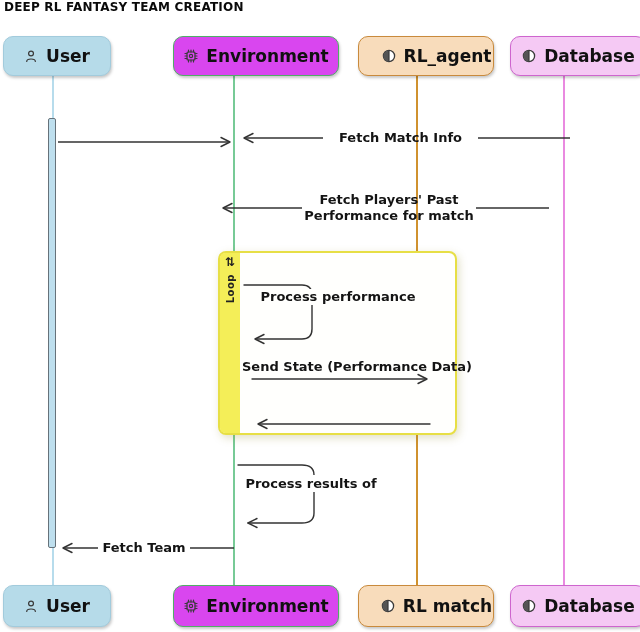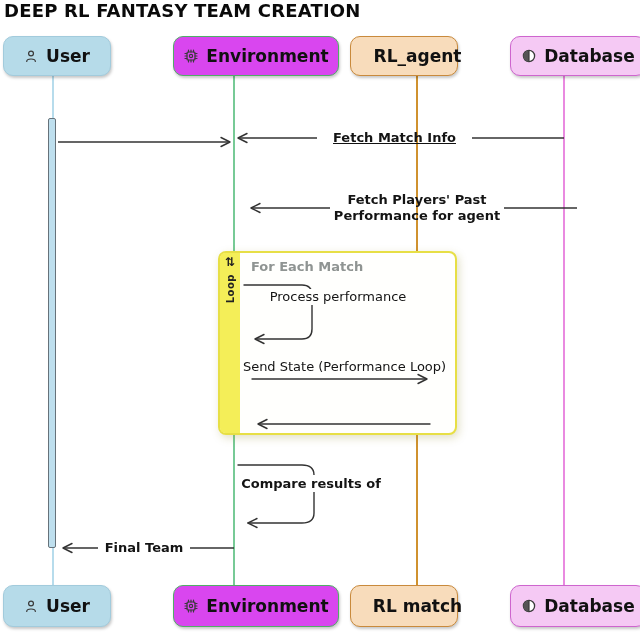--- a/index.html
+++ b/index.html
@@ -1,40 +1,40 @@
 <!DOCTYPE html>
 <html><head>
 <meta charset="utf-8">
 <style>
   html,body{margin:0;padding:0;background:#fff;}
   .canvas{
     position:relative;width:640px;height:632px;background:#ffffff;
     font-family:"DejaVu Sans","Liberation Sans",sans-serif;overflow:hidden;color:#111;
   }
   .title{
-    position:absolute;left:4px;top:0px;font-size:18px;font-weight:bold;
+    position:absolute;left:4px;top:0px;font-size:12px;font-weight:bold;
     color:#0a0a0a;letter-spacing:.2px;white-space:nowrap;
   }
   
   .lifeline{position:absolute;top:76px;width:2px;height:509px;}
   .ll-user{left:52px;background:#b7dcec;}
   .ll-env{left:233px;background:#77ca96;}
   .ll-agent{left:416px;background:#d0922f;}
   .ll-db{left:563px;background:#e98ae0;}
   
   .actor{
     position:absolute;height:40px;border-radius:10px;display:flex;align-items:center;
     justify-content:center;gap:7px;font-size:17px;font-weight:bold;
     box-shadow:1px 2px 3px rgba(0,0,0,.22);box-sizing:border-box;white-space:nowrap;
   }
   .row-top{top:36px;}
   .row-bottom{top:585px;height:42px;}
   .act-user{left:3px;width:108px;background:#b6dbe9;border:1px solid #a2cbdc;}
   .act-env{left:173px;width:166px;background:#d946ef;border:1.5px solid #51ad67;}
-  .act-agent{left:350px;width:108px;background:#f8dcbb;border:1.5px solid #c98a3c;padding-left:20px;}
+  .act-agent{left:358px;width:136px;background:#f8dcbb;border:1.5px solid #c98a3c;padding-left:20px;}
   .act-db{left:510px;width:136px;background:#f5c9f4;border:1.5px solid #ce65ce;}
   .actor svg{display:block;}
   
   .activation{
     position:absolute;left:48px;top:118px;width:8px;height:430px;background:#bedfee;
     border:1.2px solid #66727a;border-radius:2px;box-sizing:border-box;
   }
   
   .msg{position:absolute;display:flex;align-items:center;}
   .msg svg{display:block;flex:0 0 auto;}
@@ -56,21 +56,21 @@
   .loop-icon{font-size:12px;font-weight:bold;margin-top:2px;color:#222;}
   .loop-word{
     font-size:10px;font-weight:bold;margin-top:5px;color:#222;letter-spacing:.5px;
     writing-mode:vertical-rl;transform:rotate(180deg);
   }
   .loop-header{
     position:absolute;left:31px;top:6px;font-size:13px;font-weight:bold;color:#8f9492;white-space:nowrap;
   }
   .abs{position:absolute;}
   .inloop-label{
-    font-size:13px;font-weight:normal;text-align:center;line-height:16px;
+    font-size:13px;font-weight:bold;text-align:center;line-height:16px;
     background:#fffffd;color:#141414;white-space:nowrap;
   }
   .selfmsg-label{
     font-size:13px;font-weight:bold;text-align:center;line-height:17px;
     background:#ffffff;color:#141414;white-space:nowrap;
   }
 </style>
 </head>
 <body>
 
@@ -122,86 +122,85 @@
       <line x1="8" y1="2.4" x2="8" y2="13.6" stroke="#3a3a3a" stroke-width="1.2"></line>
     </svg>
     <span>Database</span>
   </div>
 
   <svg class="abs" style="left:58px;top:135px;" width="177" height="14">
     <line class="arrow-stroke" x1="0" y1="7" x2="171" y2="7"></line>
     <polyline class="arrow-stroke" points="163,2.5 172,7 163,11.5"></polyline>
   </svg>
 
-  <div class="msg" style="left:237px;top:127px;width:327px;height:22px;text-decoration:underline;">
+  <div class="msg" style="left:243px;top:127px;width:327px;height:22px;">
     <svg width="80" height="14">
       <polyline class="arrow-stroke" points="10,2.5 1,7 10,11.5"></polyline>
       <line class="arrow-stroke" x1="2" y1="7" x2="80" y2="7"></line>
     </svg>
     <div class="msg-label">Fetch Match Info</div>
     <svg width="92" height="14">
       <line class="arrow-stroke" x1="0" y1="7" x2="92" y2="7"></line>
     </svg>
   </div>
 
-  <div class="msg" style="left:250px;top:187px;width:327px;height:42px;">
+  <div class="msg" style="left:222px;top:187px;width:327px;height:42px;">
     <svg width="80" height="14">
       <polyline class="arrow-stroke" points="10,2.5 1,7 10,11.5"></polyline>
       <line class="arrow-stroke" x1="2" y1="7" x2="80" y2="7"></line>
     </svg>
     <div class="msg-label">
       <div>Fetch Players' Past</div>
-      <div>Performance for agent</div>
+      <div>Performance for match</div>
     </div>
     <svg width="73" height="14">
       <line class="arrow-stroke" x1="0" y1="7" x2="73" y2="7"></line>
     </svg>
   </div>
 
   <div class="loop-box">
     <div class="loop-tab">
       <div class="loop-icon">⇅</div>
       <div class="loop-word">Loop</div>
     </div>
-    <div class="loop-header">For Each Match</div>
 
     <svg class="abs" style="left:20px;top:24px;" width="104" height="72">
       <path class="arrow-stroke" d="M4 8 H62 Q72 8 72 18 V52 Q72 62 62 62 H16"></path>
       <polyline class="arrow-stroke" points="24,57.5 15,62 24,66.5"></polyline>
     </svg>
     <div class="abs inloop-label" style="left:38px;top:36px;width:160px;">
       <div>Process performance</div>
     </div>
 
-    <div class="abs inloop-label" style="left:22px;top:106px;width:205px;">Send State (Performance Loop)</div>
+    <div class="abs inloop-label" style="left:22px;top:106px;width:205px;">Send State (Performance Data)</div>
     <svg class="abs" style="left:30px;top:120px;" width="182" height="13">
       <line class="arrow-stroke" x1="2" y1="6" x2="176" y2="6"></line>
       <polyline class="arrow-stroke" points="168,1.5 177,6 168,10.5"></polyline>
     </svg>
 
     <svg class="abs" style="left:36px;top:165px;" width="176" height="13">
       <polyline class="arrow-stroke" points="11,1.5 2,6 11,10.5"></polyline>
       <line class="arrow-stroke" x1="3" y1="6" x2="174" y2="6"></line>
     </svg>
   </div>
 
   <svg class="abs" style="left:236px;top:459px;" width="96" height="74">
     <path class="arrow-stroke" d="M2 6 H66 Q78 6 78 16 V54 Q78 64 66 64 H12"></path>
     <polyline class="arrow-stroke" points="21,59.5 12,64 21,68.5"></polyline>
   </svg>
   <div class="abs selfmsg-label" style="left:240px;top:475px;width:142px;">
-    <div>Compare results of</div>
+    <div>Process results of</div>
   </div>
 
   <div class="msg" style="left:62px;top:537px;width:172px;height:22px;">
     <svg width="36" height="14">
       <polyline class="arrow-stroke" points="10,2.5 1,7 10,11.5"></polyline>
       <line class="arrow-stroke" x1="2" y1="7" x2="36" y2="7"></line>
     </svg>
-    <div class="msg-label">Final Team</div>
+    <div class="msg-label">Fetch Team</div>
     <svg width="44" height="14">
       <line class="arrow-stroke" x1="0" y1="7" x2="44" y2="7"></line>
     </svg>
   </div>
 
   <div class="actor row-bottom act-user">
     <svg width="15" height="15" viewBox="0 0 16 16">
       <g fill="none" stroke="#3a3a3a" stroke-width="1.3" stroke-linecap="round">
         <circle cx="7.5" cy="4.8" r="2.6"></circle>
         <path d="M2.9 13.2 C2.9 9.8 12.1 9.8 12.1 13.2"></path>

